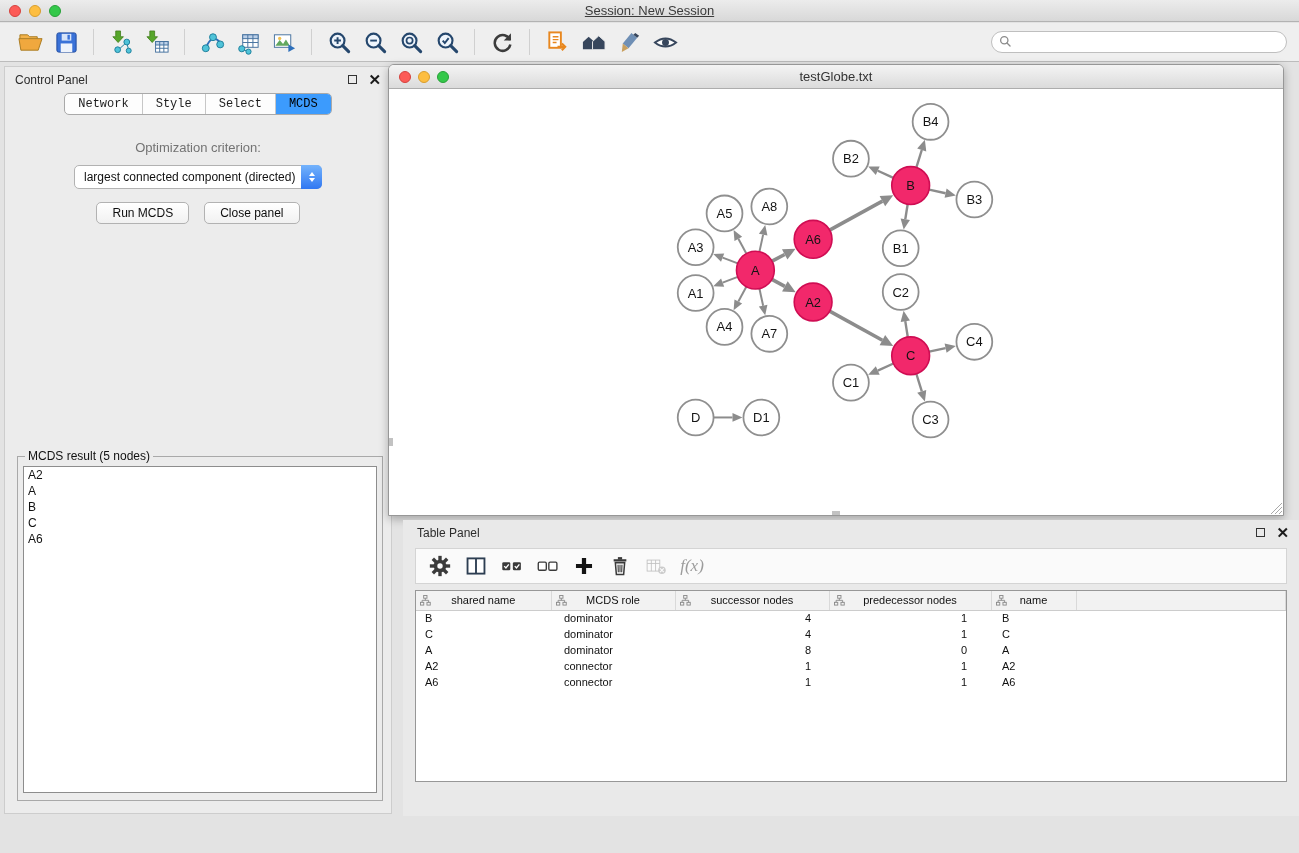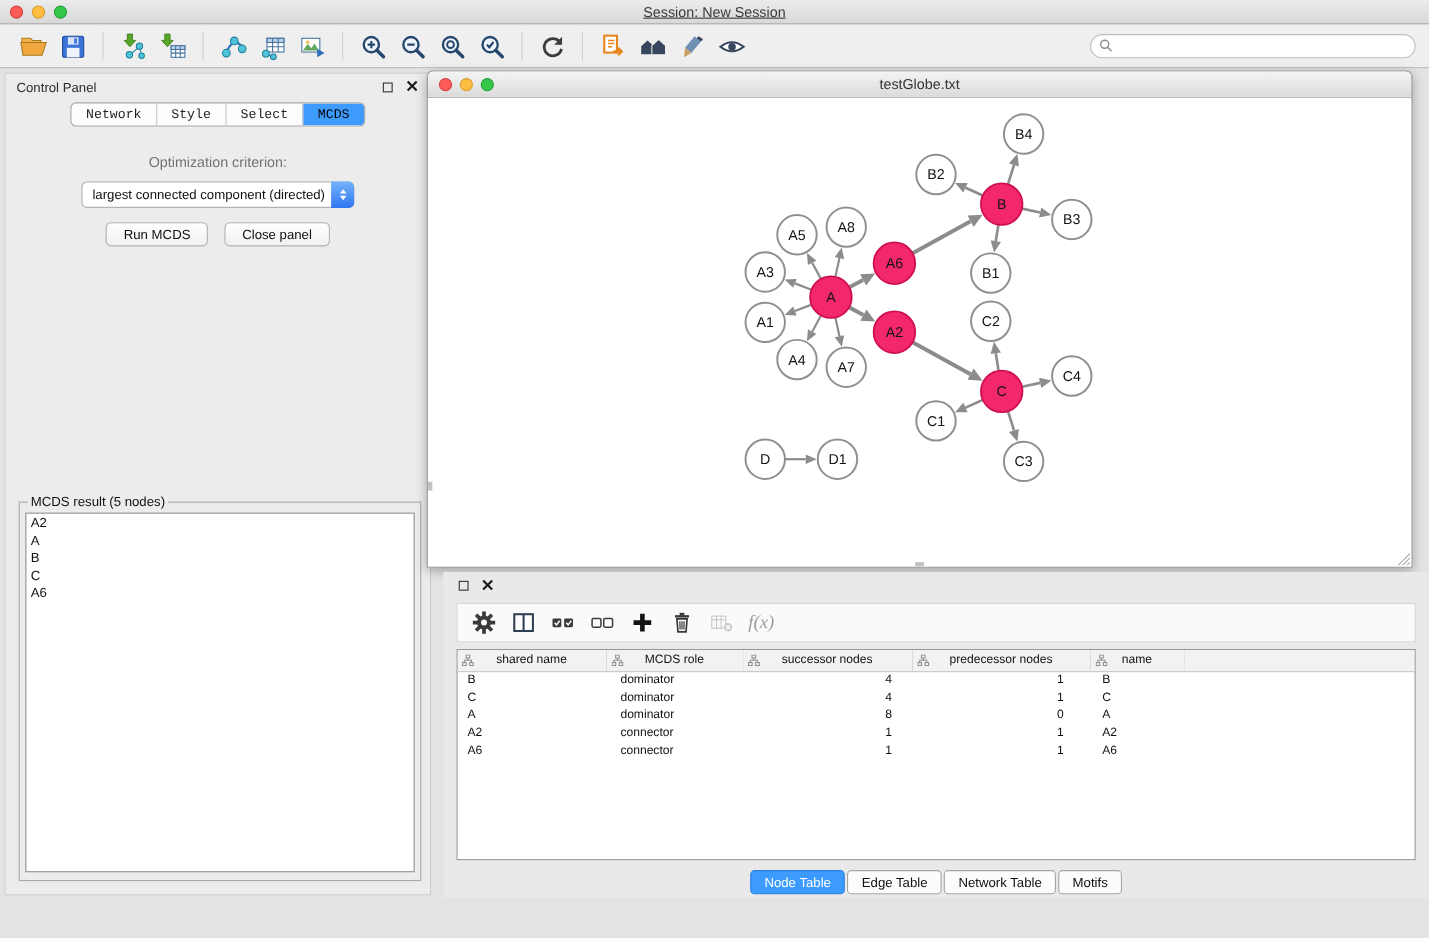--- a/index.html
+++ b/index.html
@@ -430,20 +430,21 @@
           <line x1="2" y1="13" x2="13" y2="2"></line>
             <line x1="6" y1="13" x2="13" y2="6"></line>
             <line x1="10" y1="13" x2="13" y2="10"></line>
         </g>
       </svg>
     </div>
   </div>
 
   <div class="table-panel">
     <div class="panel-header" style="padding-left:14px;">
+      <span class="ph-title">Table Panel</span>
       <span class="ph-float"></span>
       <span class="ph-close">✕</span>
     </div>
     <div class="tp-toolbar" id="tp-tools">
         <div class="tool-btn">
           <span>
             <svg viewBox="-13 -13 26 26">
               <g fill="#3a3a3a">
                 <rect x="-2" y="-12" width="4" height="24"></rect>
                 <rect x="-2" y="-12" width="4" height="24" transform="rotate(45)"></rect>
@@ -608,22 +609,16 @@
               <td class="c0">A6</td>
               <td class="c1">connector</td>
               <td class="c2">1</td>
               <td class="c3">1</td>
               <td class="c4">A6</td>
               <td></td>
             </tr>
           </tbody>
       </table>
     </div>
-    <div class="tp-tabs" id="tp-tabs">
-        <div class="tp-tab active">Node Table</div>
-        <div class="tp-tab">Edge Table</div>
-        <div class="tp-tab">Network Table</div>
-        <div class="tp-tab">Motifs</div>
-      </div>
   </div>
 
 
 </div>
 
 </body></html>

